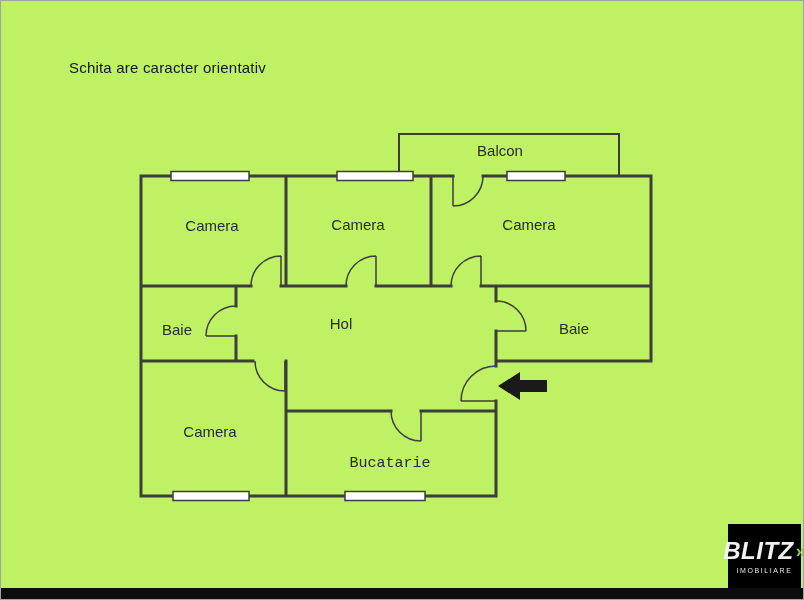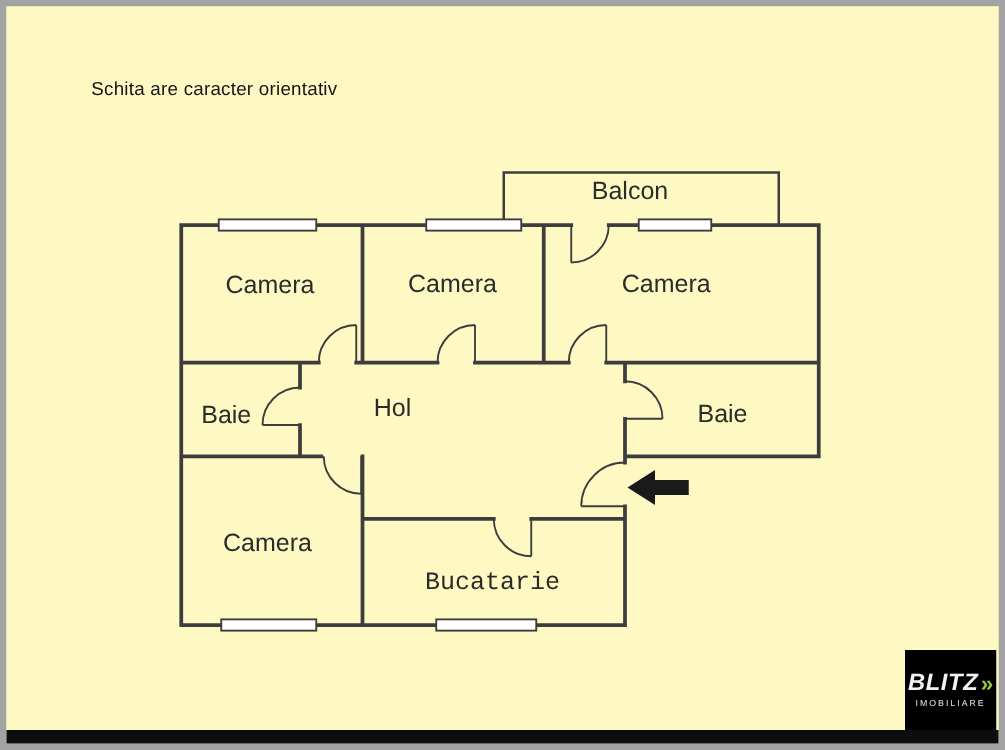--- a/index.html
+++ b/index.html
@@ -1,48 +1,48 @@
 <!DOCTYPE html>
 <html><head>
 <meta charset="utf-8">
 <style>
   html,body { margin:0; padding:0; background:#ffffff; }
   .canvas {
     position:relative;
     width:804px; height:600px;
-    background:#fef9c3;
-    border:5px solid #a3a3a3;
+    background:#bef264;
+    border:1px solid #a3a3a3;
     box-sizing:border-box;
     font-family:"Liberation Sans", sans-serif;
     overflow:hidden;
   }
   .disclaimer {
     position:absolute; left:68px; top:58px;
     font-size:15px; color:#151515; letter-spacing:0.2px;
   }
   .plan-svg { position:absolute; left:0; top:0; }
   .room-label {
     position:absolute;
     transform:translate(-50%,-50%);
-    font-size:20px; color:#2b2b2b; white-space:nowrap;
+    font-size:15px; color:#2b2b2b; white-space:nowrap;
   }
   .bottom-strip {
     position:absolute; left:0; bottom:0;
     width:100%; height:11px; background:#0d0d0d;
   }
   .logo {
     position:absolute; right:2px; bottom:11px;
     width:73px; height:64px; background:#000000;
     display:flex; flex-direction:column;
     align-items:center; justify-content:center;
     color:#ffffff;
   }
   .logo-row { display:flex; align-items:center; line-height:1; }
   .logo-brand {
-    font-size:19px; font-weight:bold; font-style:italic;
+    font-size:24px; font-weight:bold; font-style:italic;
     letter-spacing:0.5px; color:#f2f2f2;
   }
   .logo-chevron {
     font-size:18px; font-weight:bold; margin-left:2px; line-height:1;
   }
   .logo-sub {
     margin-top:4px; font-size:7px; letter-spacing:1.6px; color:#e6e6e6;
   }
 </style>
 </head>
@@ -89,21 +89,21 @@
     </g>
 
     <path d="M497,385 L519,371 L519,379 L546,379 L546,391 L519,391 L519,399 Z" fill="#1a1a1a"></path>
   </svg>
 
   <div class="room-label" style="left:499px; top:149px;">Balcon</div>
   <div class="room-label" style="left:211px; top:224px;">Camera</div>
   <div class="room-label" style="left:357px; top:223px;">Camera</div>
   <div class="room-label" style="left:528px; top:223px;">Camera</div>
   <div class="room-label" style="left:176px; top:328px;">Baie</div>
-  <div class="room-label" style="left:309px; top:322px;">Hol</div>
+  <div class="room-label" style="left:340px; top:322px;">Hol</div>
   <div class="room-label" style="left:573px; top:327px;">Baie</div>
   <div class="room-label" style="left:209px; top:430px;">Camera</div>
   <div class="room-label" style="left:389px; top:462px;font-family:Liberation Mono, monospace;">Bucatarie</div>
 
   <div class="logo">
     <div class="logo-row">
       <span class="logo-brand">BLITZ</span>
       <span class="logo-chevron" style="color:#97c93f;">»</span>
     </div>
     <div class="logo-sub">IMOBILIARE</div>

